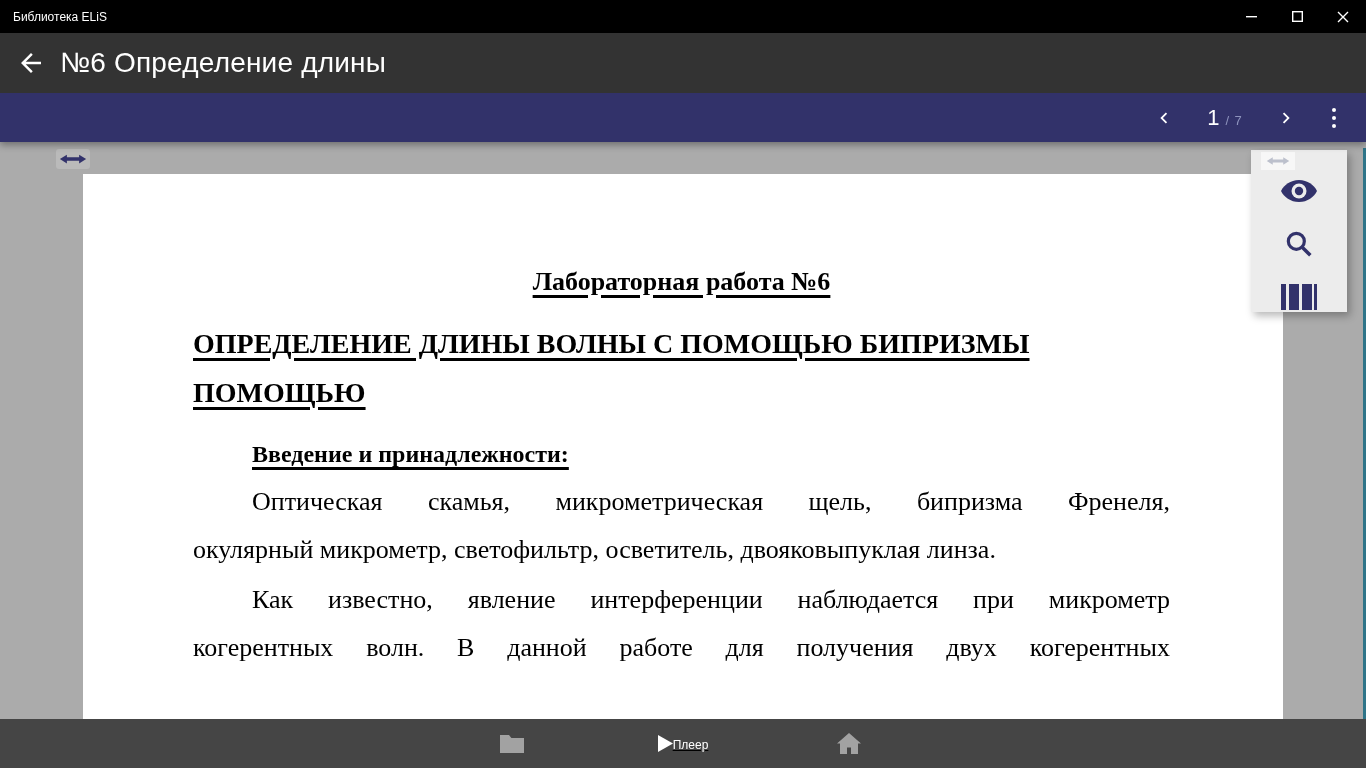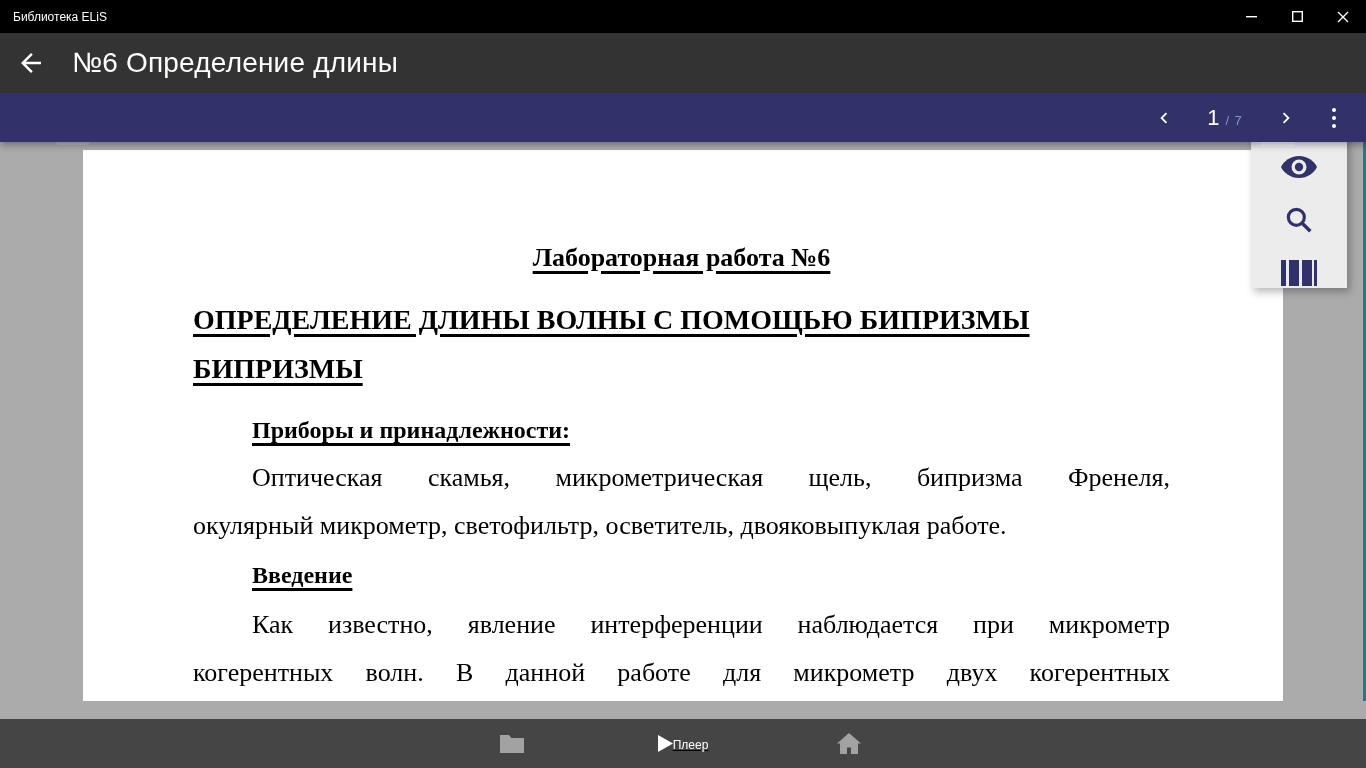--- a/index.html
+++ b/index.html
@@ -12,39 +12,39 @@
   .titlebar{
     position:absolute;top:0;left:0;width:100%;height:33px;
     background:var(--titlebar-bg,#000);display:flex;align-items:center;z-index:30;
   }
   .titlebar-title{color:#fff;font-size:12px;padding-left:13px;}
   .win-controls{margin-left:auto;display:flex;height:100%;}
   .win-btn{width:46px;height:100%;display:flex;align-items:center;justify-content:center;}
   
   .header{
     position:absolute;top:33px;left:0;width:100%;height:60px;
-    background:var(--header-bg,#333);display:flex;align-items:center;color:#fff;z-index:30;gap:12px;
+    background:var(--header-bg,#333);display:flex;align-items:center;color:#fff;z-index:30;
   }
   .back-btn{width:62px;height:100%;display:flex;align-items:center;justify-content:center;cursor:pointer;}
   .header-title{font-size:28px;font-weight:400;letter-spacing:0.2px;margin-left:-2px;}
   
   .toolbar{
     position:absolute;top:93px;left:0;width:100%;height:49px;
     background:var(--toolbar-bg,#32326a);z-index:25;
     box-shadow:0 3px 7px rgba(0,0,0,0.35);
   }
   .toolbar-right{position:absolute;right:8px;top:0;height:100%;display:flex;align-items:center;}
   .tb-btn{width:48px;height:100%;display:flex;align-items:center;justify-content:center;cursor:pointer;}
   .page-indicator{width:74px;display:flex;align-items:baseline;justify-content:center;}
   .page-current{color:#fff;font-size:22px;}
   .page-of{color:var(--pager-muted,#8e93bd);font-size:13px;margin-left:6px;letter-spacing:1px;}
   .dots{display:flex;flex-direction:column;gap:4px;}
   .dots i{width:4px;height:4px;border-radius:50%;background:#fff;}
   
-  .viewer{position:absolute;top:124px;left:0;width:100%;height:577px;background:var(--viewer-bg,#ababab);overflow:hidden;}
+  .viewer{position:absolute;top:148px;left:0;width:100%;height:577px;background:var(--viewer-bg,#ababab);overflow:hidden;}
   .page{
     position:absolute;left:83px;top:26px;width:1200px;height:860px;background:#fff;
   }
   .page-content{
     padding:84px 113px 0 110px;
     font-family:"Liberation Serif",serif;color:#000;
   }
   .doc-h1{text-align:center;font-weight:bold;font-size:26px;line-height:48px;}
   .doc-h2{text-align:left;font-weight:bold;font-size:28px;line-height:49px;}
   .doc-h2.first{margin-top:13px;}
@@ -149,27 +149,26 @@
       </div>
     </div>
   </div>
 
   <div class="viewer">
 
     <div class="page">
       <div class="page-content">
         <div class="doc-h1"><span class="u">Лабораторная работа №6</span></div>
         <div class="doc-h2 first"><span class="u">ОПРЕДЕЛЕНИЕ ДЛИНЫ ВОЛНЫ С ПОМОЩЬЮ БИПРИЗМЫ</span></div>
-        <div class="doc-h2"><span class="u">БИПРИЗМЫ</span></div>
-        <div class="doc-h3 s1"><span class="u">Приборы и принадлежности:</span></div>
+        <div class="doc-h2"><span class="u">ПОМОЩЬЮ</span></div>
+        <div class="doc-h3 s1"><span class="u">Введение и принадлежности:</span></div>
         <div class="doc-line indent">Оптическая скамья, микрометрическая щель, бипризма Френеля,</div>
-        <div class="doc-line lastline">окулярный микрометр, светофильтр, осветитель, двояковыпуклая работе.</div>
-        <div class="doc-h3 s2"><span class="u">Введение</span></div>
+        <div class="doc-line lastline">окулярный микрометр, светофильтр, осветитель, двояковыпуклая линза.</div>
         <div class="doc-line indent p2a">Как известно, явление интерференции наблюдается при микрометр</div>
-        <div class="doc-line">когерентных волн. В данной работе для микрометр двух когерентных</div>
+        <div class="doc-line">когерентных волн. В данной работе для получения двух когерентных</div>
       </div>
     </div>
 
     <div class="handle-left">
       <svg width="28" height="14" viewBox="0 0 30 16">
         <path d="M8 3v3h14V3l8 5-8 5v-3H8v3L0 8z" fill="#32326b"></path>
       </svg>
     </div>
 
     <div class="side-panel">

